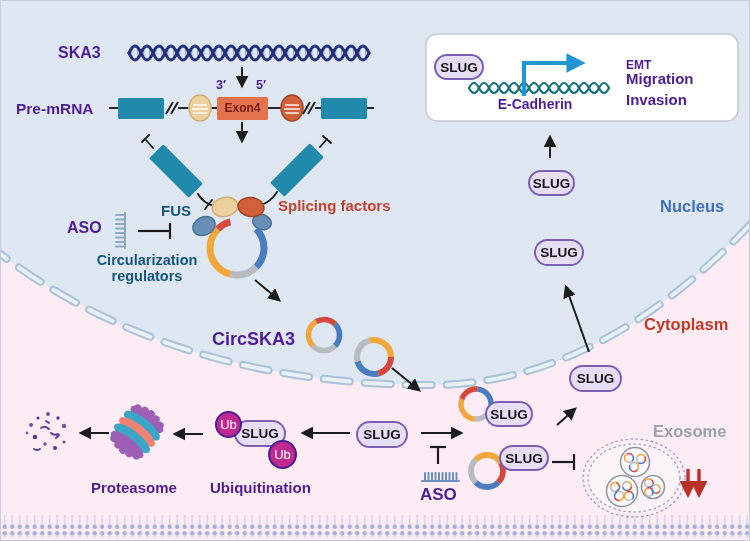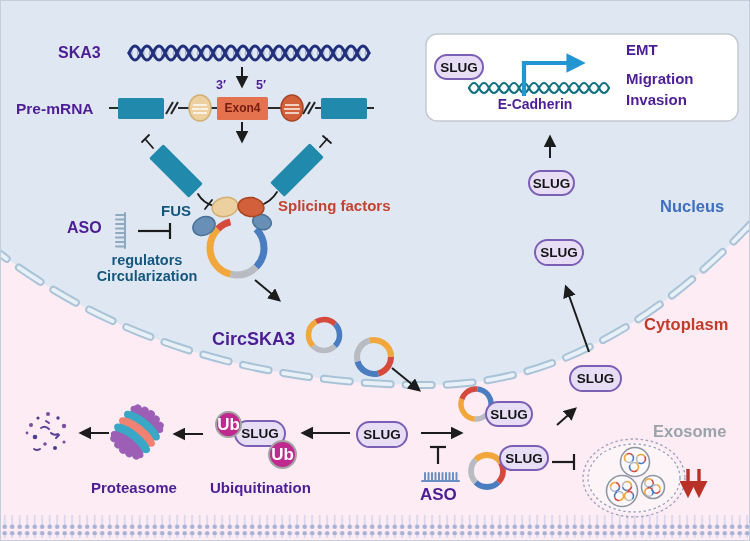--- a/index.html
+++ b/index.html
@@ -12,22 +12,22 @@
   #scene{position:absolute;left:0;top:0;}
   .lbl{position:absolute;font-weight:700;color:#4c1d95;white-space:nowrap;line-height:1.1;}
   .pill{
     position:absolute;display:flex;align-items:center;justify-content:center;
     background:var(--slug_fill,#e7def6);border:2px solid var(--slug_border,#7b5fb5);
     border-radius:14px;font-weight:700;font-size:13.5px;color:#141414;
     box-sizing:border-box;z-index:3;
   }
   .ub{
     position:absolute;display:flex;align-items:center;justify-content:center;
-    background:var(--ub_fill,#c0298d);border:2px solid #a3a3a3;border-radius:50%;
-    color:#fff;font-weight:700;font-size:17px;z-index:4;box-sizing:border-box;
+    background:var(--ub_fill,#c0298d);border:2px solid #4c1d95;border-radius:50%;
+    color:#fff;font-weight:400;font-size:13px;z-index:4;box-sizing:border-box;
   }
   .c-nuc{color:var(--nucleus_label_color,#3f6fbe);}
   .c-cyt{color:var(--cytoplasm_label_color,#c23a28);}
   .c-spl{color:var(--splicing_label_color,#c54231);}
   .c-reg{color:var(--regulator_label_color,#14567e);}
   .c-exo{color:var(--exosome_label_color,#9aa2ab);}
   .c-exon{color:var(--exon4_text,#731c0f);}
 </style>
 </head>
 <body>
@@ -276,32 +276,32 @@
 
 <div class="lbl" style="left:57px;top:43px;font-size:16px;">SKA3</div>
 <div class="lbl" style="left:15px;top:99px;font-size:15.5px;">Pre-mRNA</div>
 <div class="lbl" style="left:215px;top:78px;font-size:12.5px;">3′</div>
 <div class="lbl" style="left:255px;top:78px;font-size:12.5px;">5′</div>
 <div class="lbl c-exon" style="left:216px;top:96px;width:51px;height:23px;font-size:12px;display:flex;align-items:center;justify-content:center;">Exon4</div>
 <div class="lbl c-reg" style="left:160px;top:202px;font-size:15px;">FUS</div>
 <div class="lbl c-spl" style="left:277px;top:197px;font-size:15px;">Splicing factors</div>
 <div class="lbl" style="left:66px;top:218px;font-size:16px;">ASO</div>
 <div class="lbl c-reg" style="left:85px;top:252px;width:122px;text-align:center;font-size:14.5px;">
+  <div>Circularization</div>
   <div>regulators</div>
-  <div>Circularization</div>
 </div>
 <div class="lbl" style="left:211px;top:329px;font-size:18px;">CircSKA3</div>
 <div class="lbl c-nuc" style="left:659px;top:196px;font-size:16.5px;">Nucleus</div>
 <div class="lbl c-cyt" style="left:643px;top:314px;font-size:16.5px;">Cytoplasm</div>
 <div class="lbl" style="left:90px;top:479px;font-size:15px;">Proteasome</div>
 <div class="lbl" style="left:209px;top:479px;font-size:15px;">Ubiquitination</div>
 <div class="lbl" style="left:419px;top:485px;font-size:17px;">ASO</div>
 <div class="lbl c-exo" style="left:652px;top:421px;font-size:16.5px;">Exosome</div>
 <div class="lbl" style="left:494px;top:96px;width:80px;text-align:center;font-size:14px;">E-Cadherin</div>
-<div class="lbl" style="left:625px;top:41px;font-size:15px;">EMT</div>
+<div class="lbl" style="left:625px;top:58px;font-size:12px;">EMT</div>
 <div class="lbl" style="left:625px;top:70px;font-size:15px;">Migration</div>
 <div class="lbl" style="left:625px;top:91px;font-size:15px;">Invasion</div>
 
 <div class="pill" style="left:433px;top:53px;width:50px;height:26px;">SLUG</div>
 <div class="pill" style="left:527px;top:169px;width:47px;height:26px;">SLUG</div>
 <div class="pill" style="left:533px;top:238px;width:50px;height:27px;">SLUG</div>
 <div class="pill" style="left:568px;top:364px;width:53px;height:27px;">SLUG</div>
 <div class="pill" style="left:484px;top:400px;width:48px;height:26px;">SLUG</div>
 <div class="pill" style="left:498px;top:444px;width:50px;height:26px;">SLUG</div>
 <div class="pill" style="left:355px;top:420px;width:52px;height:27px;">SLUG</div>

